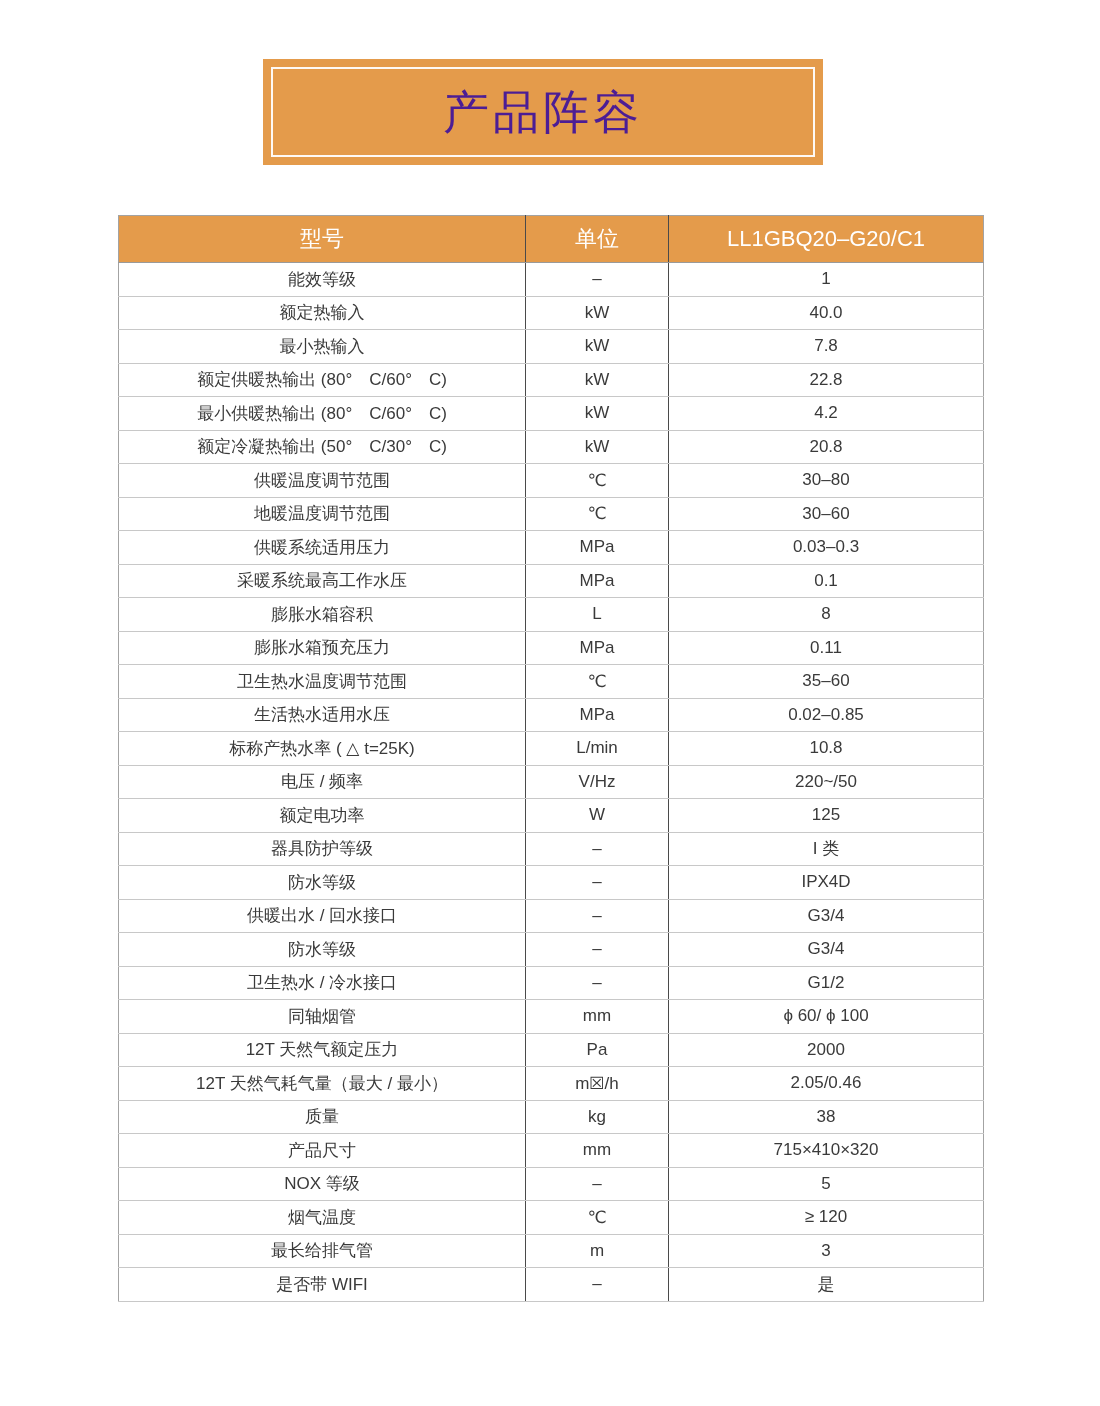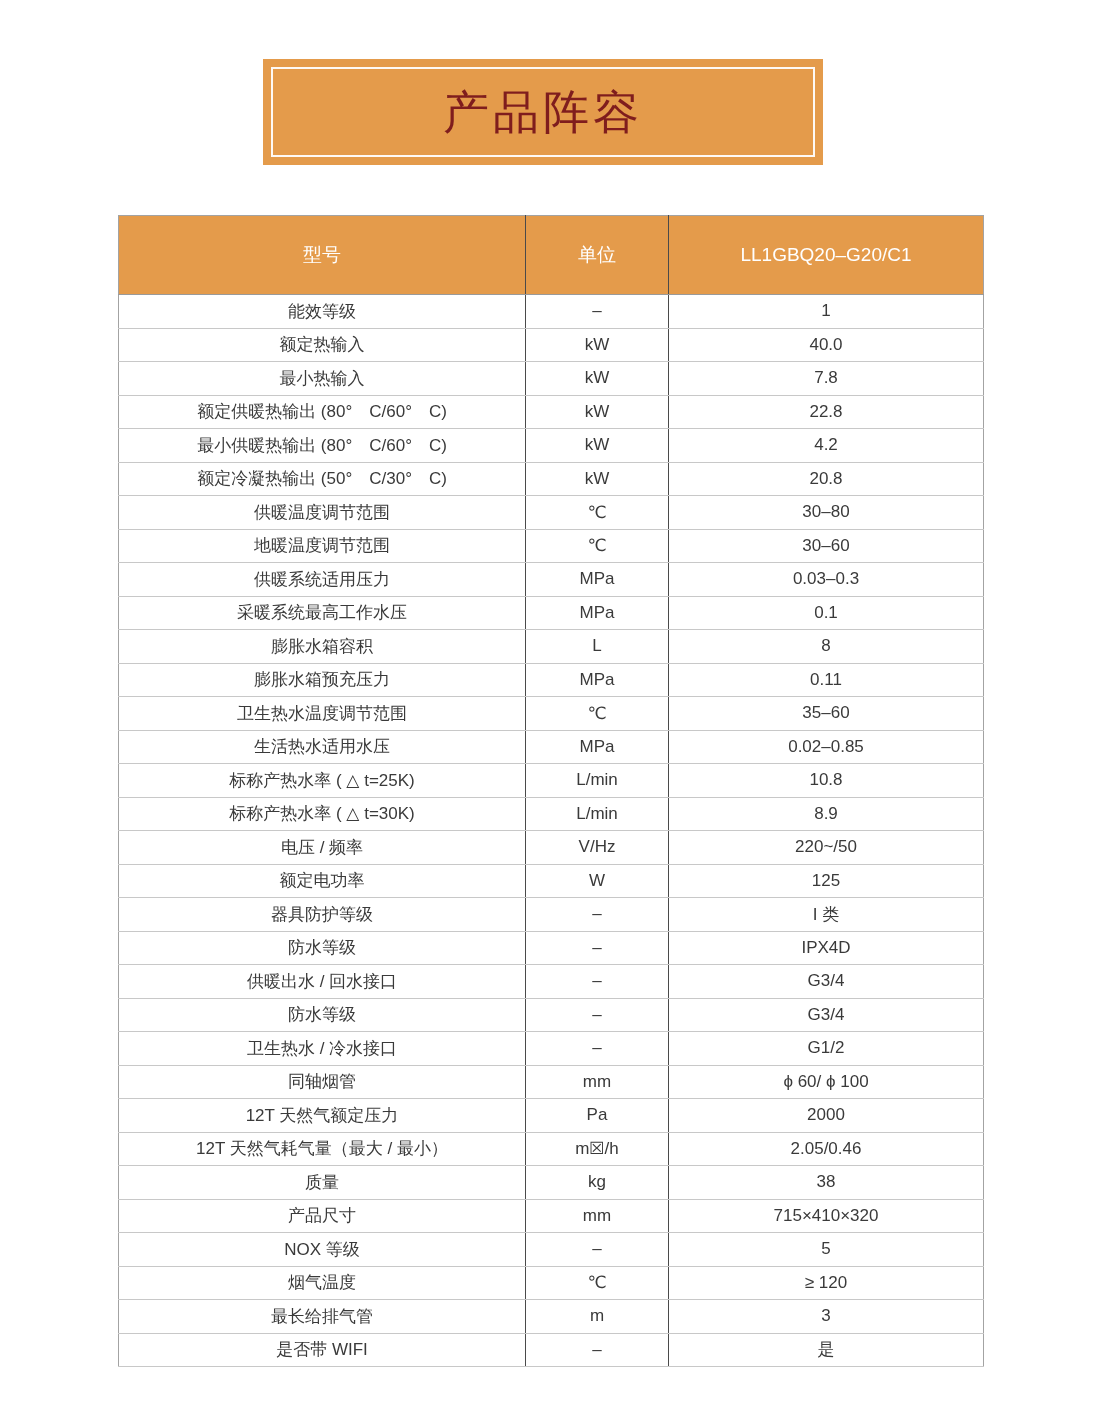--- a/index.html
+++ b/index.html
@@ -9,35 +9,35 @@
   
   .title-banner{
     position:absolute;left:263px;top:59px;width:560px;height:106px;
     background:#E49B4B;display:flex;align-items:center;justify-content:center;
   }
   .title-banner .inner-frame{
     position:absolute;left:8px;top:8px;right:8px;bottom:8px;
     border:2px solid rgba(255,255,255,.95);pointer-events:none;
   }
   .title-banner .title-text{
-    color:#7f1d1d;font-size:46px;letter-spacing:4px;font-weight:400;line-height:1;
+    color:#4c1d95;font-size:46px;letter-spacing:4px;font-weight:400;line-height:1;
   }
 
   
   .spec-table{
     position:absolute;left:118px;top:215px;width:865px;
     border-collapse:collapse;table-layout:fixed;
     font-size:17px;color:#3a3a3a;
   }
   .spec-table col.c1{width:407px;}
   .spec-table col.c2{width:143px;}
   .spec-table col.c3{width:315px;}
   .spec-table th{
-    background:#E49B4B;color:#ffffff;font-weight:400;font-size:19px;
-    height:46px;text-align:center;padding:16px;
+    background:#E49B4B;color:#ffffff;font-weight:400;font-size:22px;
+    height:46px;text-align:center;padding:0;
   }
   .spec-table td{
     height:32.5px;text-align:center;vertical-align:middle;padding:0 4px;
     border-top:1px solid #c8c8c8;border-bottom:1px solid #c8c8c8;
     white-space:nowrap;overflow:hidden;
   }
   .spec-table th + th, .spec-table td + td{border-left:1px solid #4a4a4a;}
   .spec-table{border:1px solid #a3a3a3;}
   .spec-table thead th{border-bottom:1px solid #9a9a9a;}
 </style>
@@ -134,25 +134,20 @@
           <td>生活热水适用水压</td>
           <td>MPa</td>
           <td>0.02–0.85</td>
         </tr>
         <tr>
           <td>标称产热水率 ( △ t=25K)</td>
           <td>L/min</td>
           <td>10.8</td>
         </tr>
         <tr>
-          <td>标称产热水率 ( △ t=30K)</td>
-          <td>L/min</td>
-          <td>8.9</td>
-        </tr>
-        <tr>
           <td>电压 / 频率</td>
           <td>V/Hz</td>
           <td>220~/50</td>
         </tr>
         <tr>
           <td>额定电功率</td>
           <td>W</td>
           <td>125</td>
         </tr>
         <tr>

